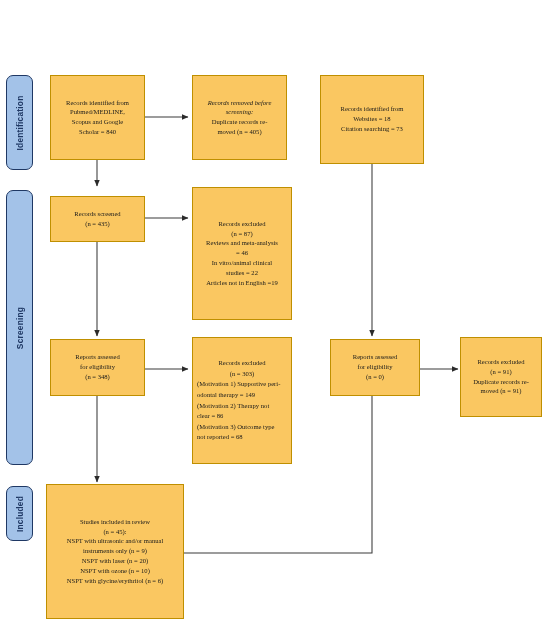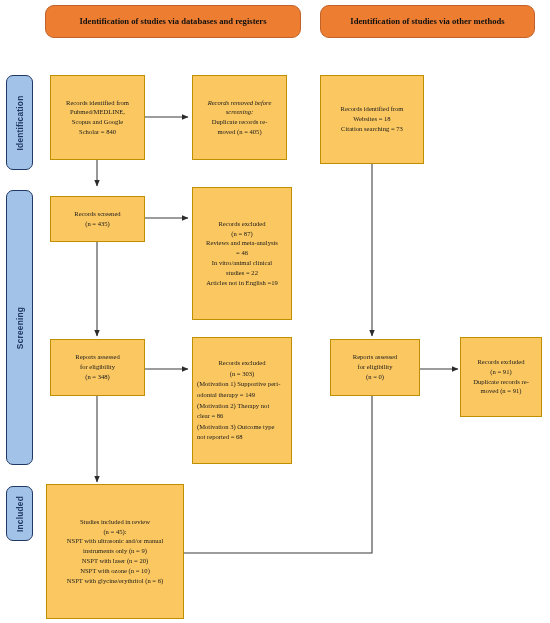--- a/index.html
+++ b/index.html
@@ -123,27 +123,21 @@
       <line x1="97" y1="396" x2="97" y2="482" marker-end="url(#ah)"></line>
 
       <line x1="372" y1="164" x2="372" y2="336" marker-end="url(#ah)"></line>
 
       <line x1="420" y1="369" x2="458" y2="369" marker-end="url(#ah)"></line>
 
       <path d="M372,396 L372,553 L166,553" marker-end="url(#ah)"></path>
     </g>
   </svg>
 
-  <div class="banner" style="left:45px; top:5px; width:256px; height:33px;">
-    <span>Identification of studies via databases and registers</span>
-  </div>
-
-  <div class="banner" style="left:320px; top:5px; width:215px; height:33px;">
-    <span>Identification of studies via other methods</span>
-  </div>
+
 
   <div class="stagebar" style="left:6px; top:75px; width:27px; height:95px;">
     <span class="vlabel">Identification</span>
   </div>
 
   <div class="stagebar" style="left:6px; top:190px; width:27px; height:275px;">
     <span class="vlabel">Screening</span>
   </div>
 
   <div class="stagebar" style="left:6px; top:486px; width:27px; height:55px;">

